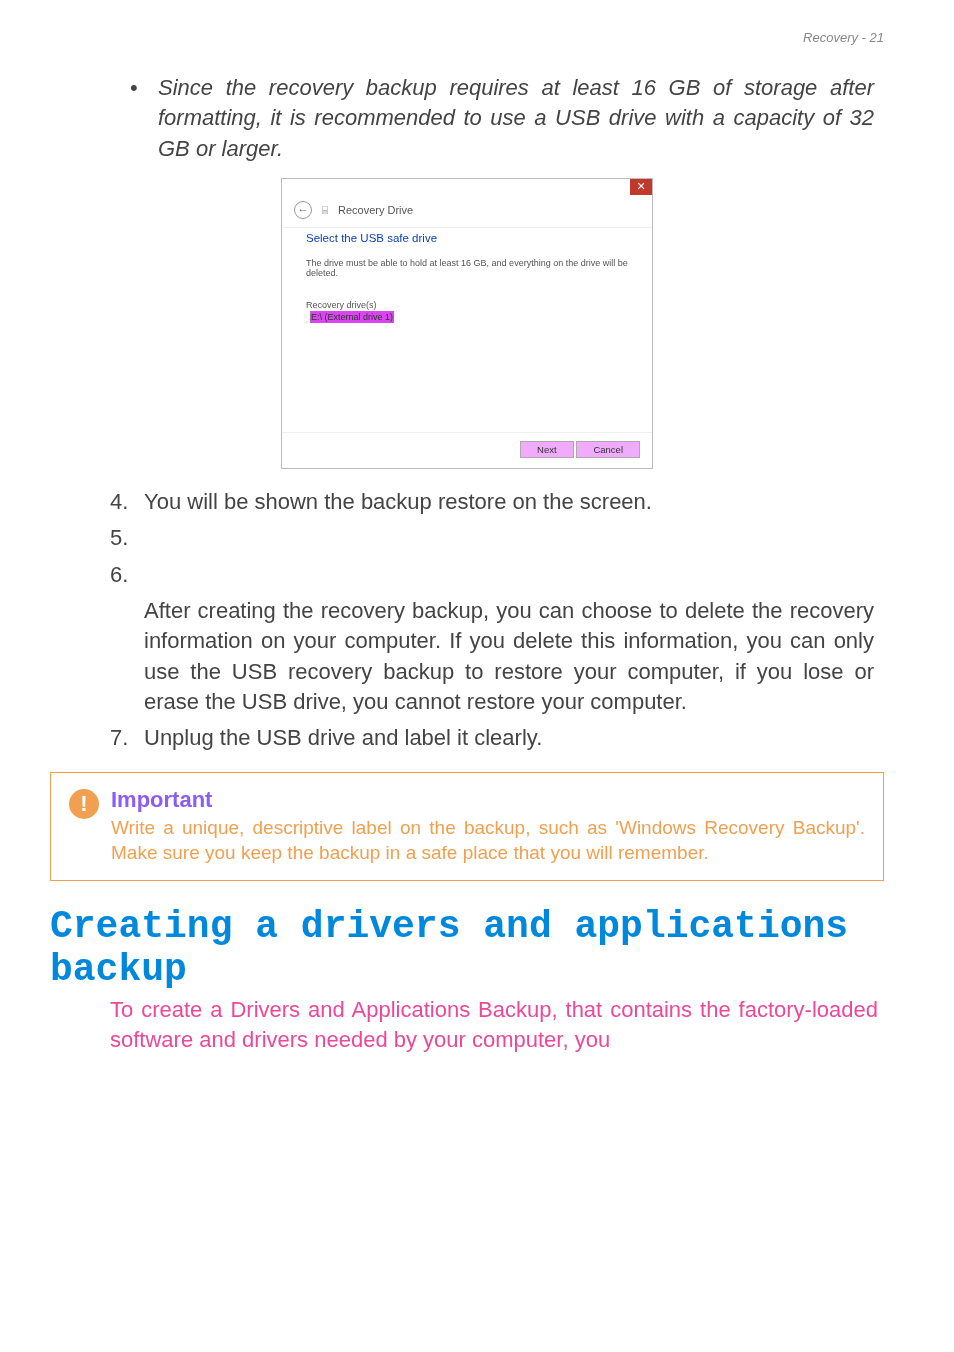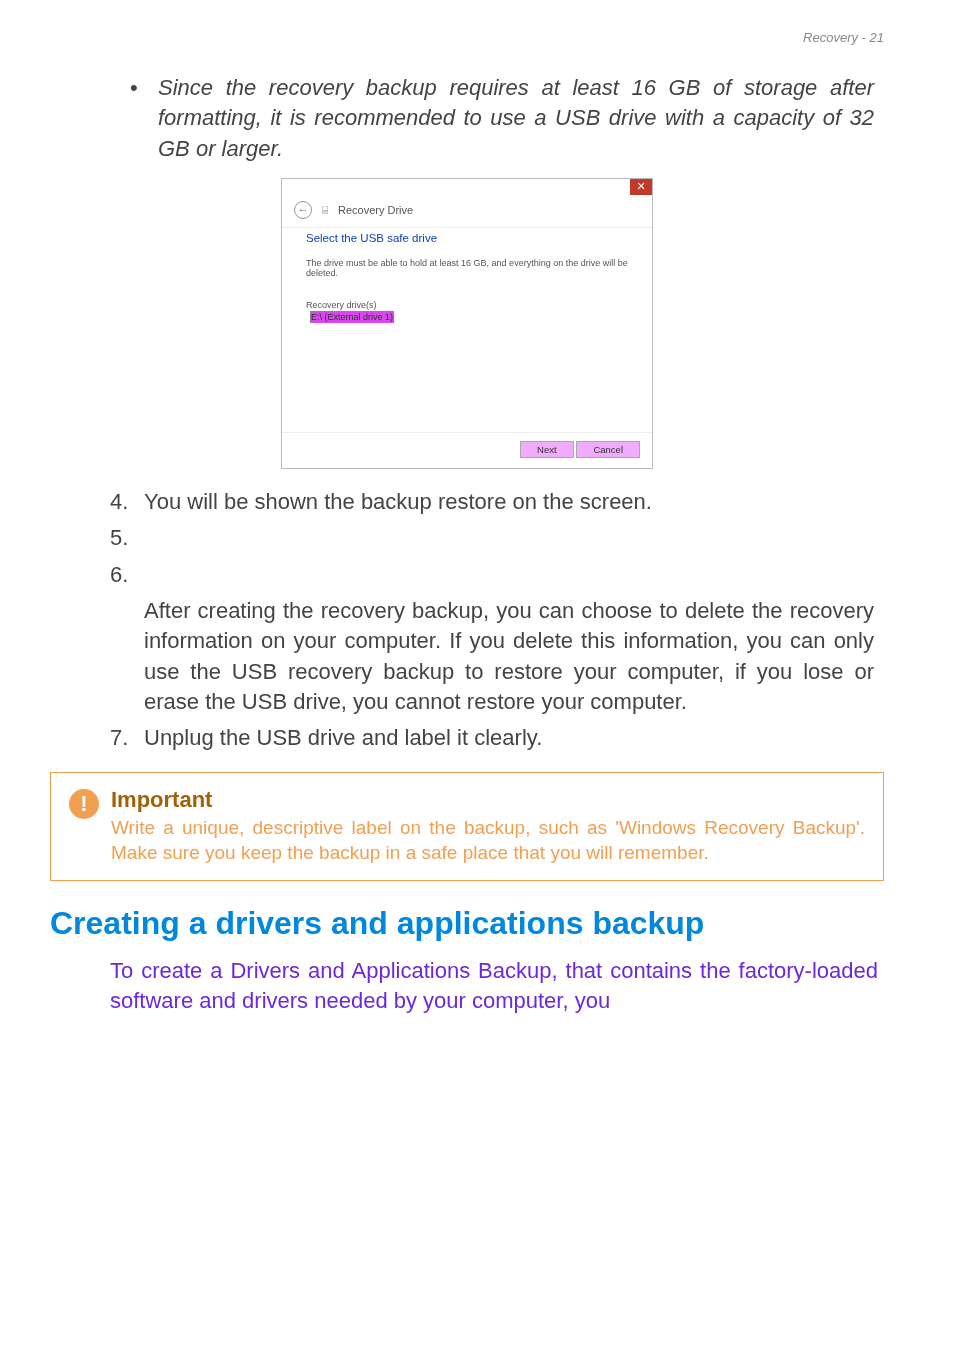--- a/index.html
+++ b/index.html
@@ -169,44 +169,45 @@
     color: #fff;
     font-weight: bold;
     font-size: 22px;
     text-align: center;
     line-height: 30px;
     flex-shrink: 0;
     margin-top: 2px;
   }
   .callout-body { flex: 1; }
   .callout-title {
-    color: #a16207;
+    color: #8b5cf6;
     font-weight: bold;
     font-size: 22px;
     margin-bottom: 2px;
   }
   .callout-text {
     color: #f0a050;
     font-weight: normal;
     font-size: 19px;
     line-height: 1.35;
     text-align: justify;
   }
   .section-h {
     color: #0088dd;
-    font-size: 32px;
+    font-size: 38px;
     font-weight: bold;
-    margin: 8px 0 14px 0;
+    margin: 8px 0 4px 0;
+    font-family: Liberation Mono, monospace;
   }
   .section-p {
     margin-left: 60px;
     margin-right: 6px;
     font-size: 22px;
     line-height: 1.38;
-    color: #6d28d9;
+    color: #ec4899;
     text-align: justify;
   }
 </style>
 </head>
 <body>
 
 <div class="page">
 
   <div class="header-right">Recovery - 21</div>
 

